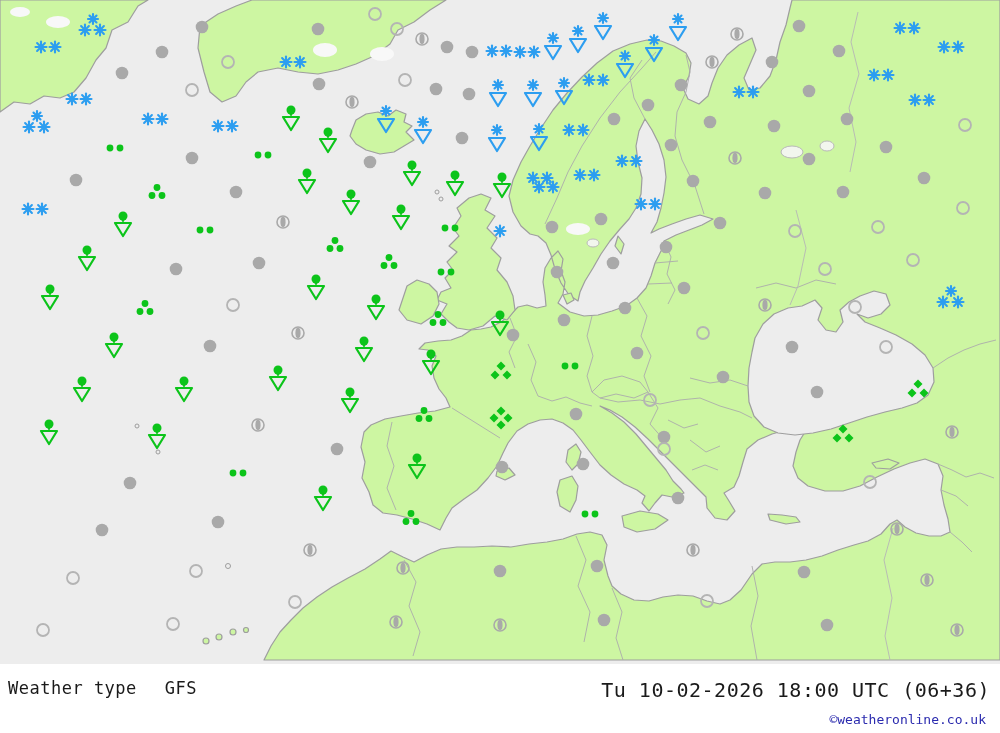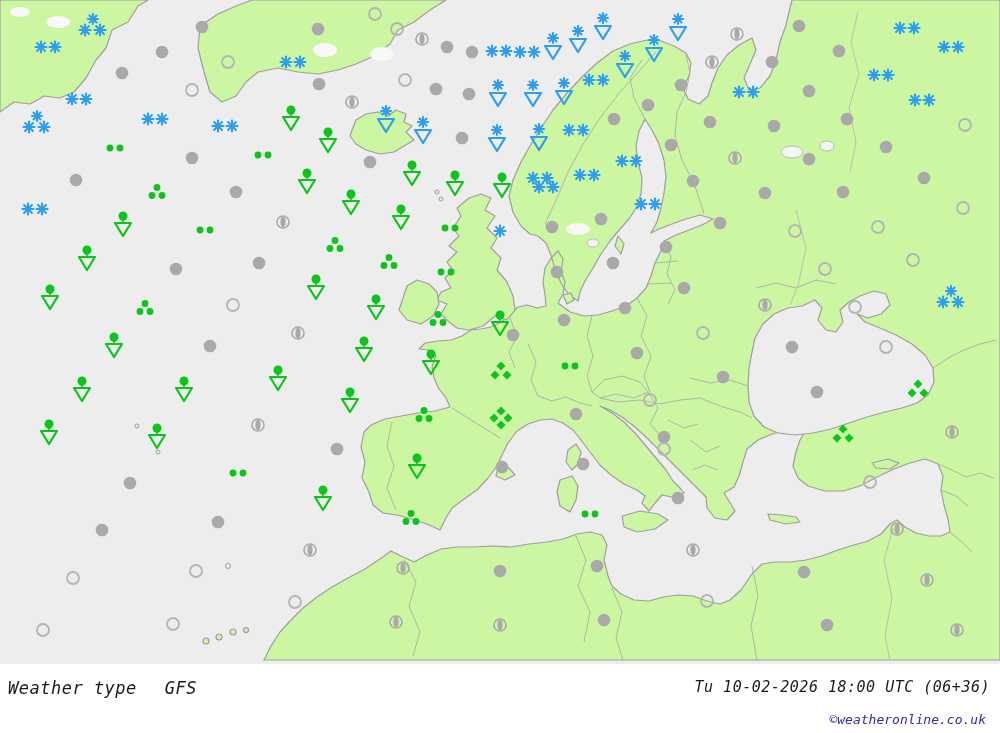--- a/index.html
+++ b/index.html
@@ -12,24 +12,24 @@
          font-family:"DejaVu Sans Mono","Liberation Mono",monospace;}
   .map-wrap{position:absolute;left:0;top:0;width:1000px;height:664px;}
   svg{display:block;}
   .land{fill:var(--land);stroke:var(--coast);stroke-width:1.2;stroke-linejoin:round;}
   .sea-shape{fill:var(--sea);stroke:var(--coast);stroke-width:1.2;stroke-linejoin:round;}
   .ice{fill:#f8f8f8;stroke:none;}
   .lake{fill:#f2f6ee;stroke:#b9b9b9;stroke-width:1;}
   .border-line{fill:none;stroke:var(--border);stroke-width:0.9;stroke-linejoin:round;}
   .river{fill:none;stroke:#b5b5b5;stroke-width:0.9;}
   .tiny-isle{fill:none;stroke:var(--coast);stroke-width:1;}
-  .bar{position:absolute;left:0;top:664px;width:1000px;height:69px;background:var(--bar-bg);font-style:italic;}
+  .bar{position:absolute;left:0;top:664px;width:1000px;height:69px;background:var(--bar-bg);}
   .bar .left{position:absolute;left:8px;top:14px;font-size:17px;color:var(--text);letter-spacing:0.5px;}
   .bar .left .model{margin-left:28px;}
-  .bar .right{position:absolute;right:10px;top:14px;font-size:15px;color:var(--text);letter-spacing:0.5px;}
+  .bar .right{position:absolute;right:10px;top:14px;font-size:20px;color:var(--text);letter-spacing:0.5px;}
   .bar .copyright{position:absolute;right:14px;top:48px;font-size:13px;color:var(--copyright);margin-left:37px;}
 </style>
 </head>
 <body>
 
 <div class="stage">
   <div class="map-wrap">
     <svg width="1000" height="664" viewBox="0 0 1000 664">
       <rect x="0" y="0" width="1000" height="664" fill="var(--sea)"></rect>
 

